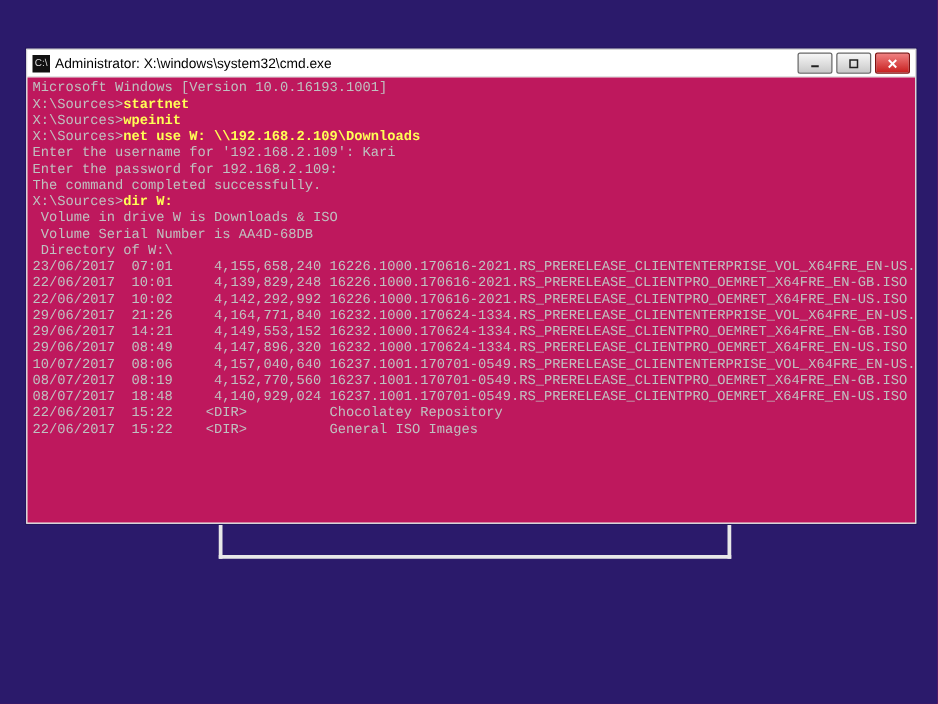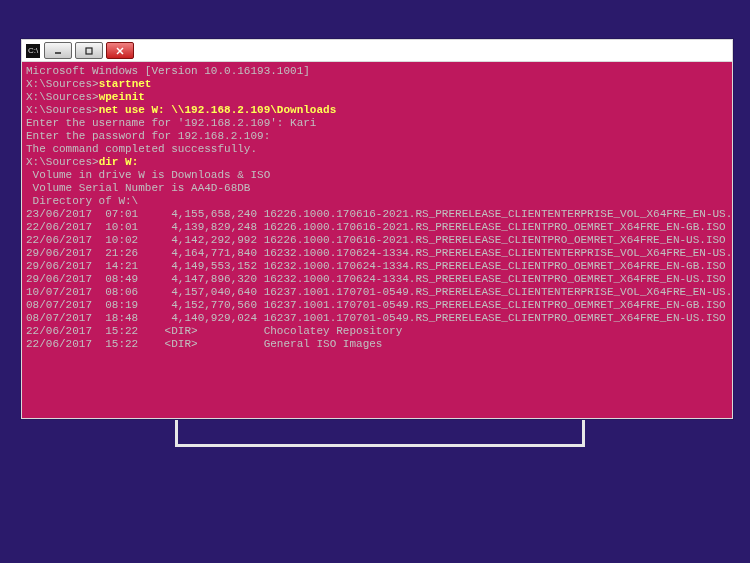--- a/index.html
+++ b/index.html
@@ -83,20 +83,21 @@
     border-top: none;
     background: transparent;
   }
 </style>
 </head>
 <body>
 
 <div class="window">
   <div class="titlebar">
     <span class="title-icon">C:\</span>
+    <span class="title-text">Administrator: X:\windows\system32\cmd.exe</span>
     <div class="win-buttons">
       <div class="win-btn min">
         <svg viewBox="0 0 10 10">
             <line x1="2" y1="7" x2="8" y2="7" stroke="#222" stroke-width="1.5"></line>
           </svg>
       </div>
       <div class="win-btn max">
         <svg viewBox="0 0 10 10">
             <rect x="2" y="2" width="6" height="6" fill="none" stroke="#222" stroke-width="1.2"></rect>
           </svg>

